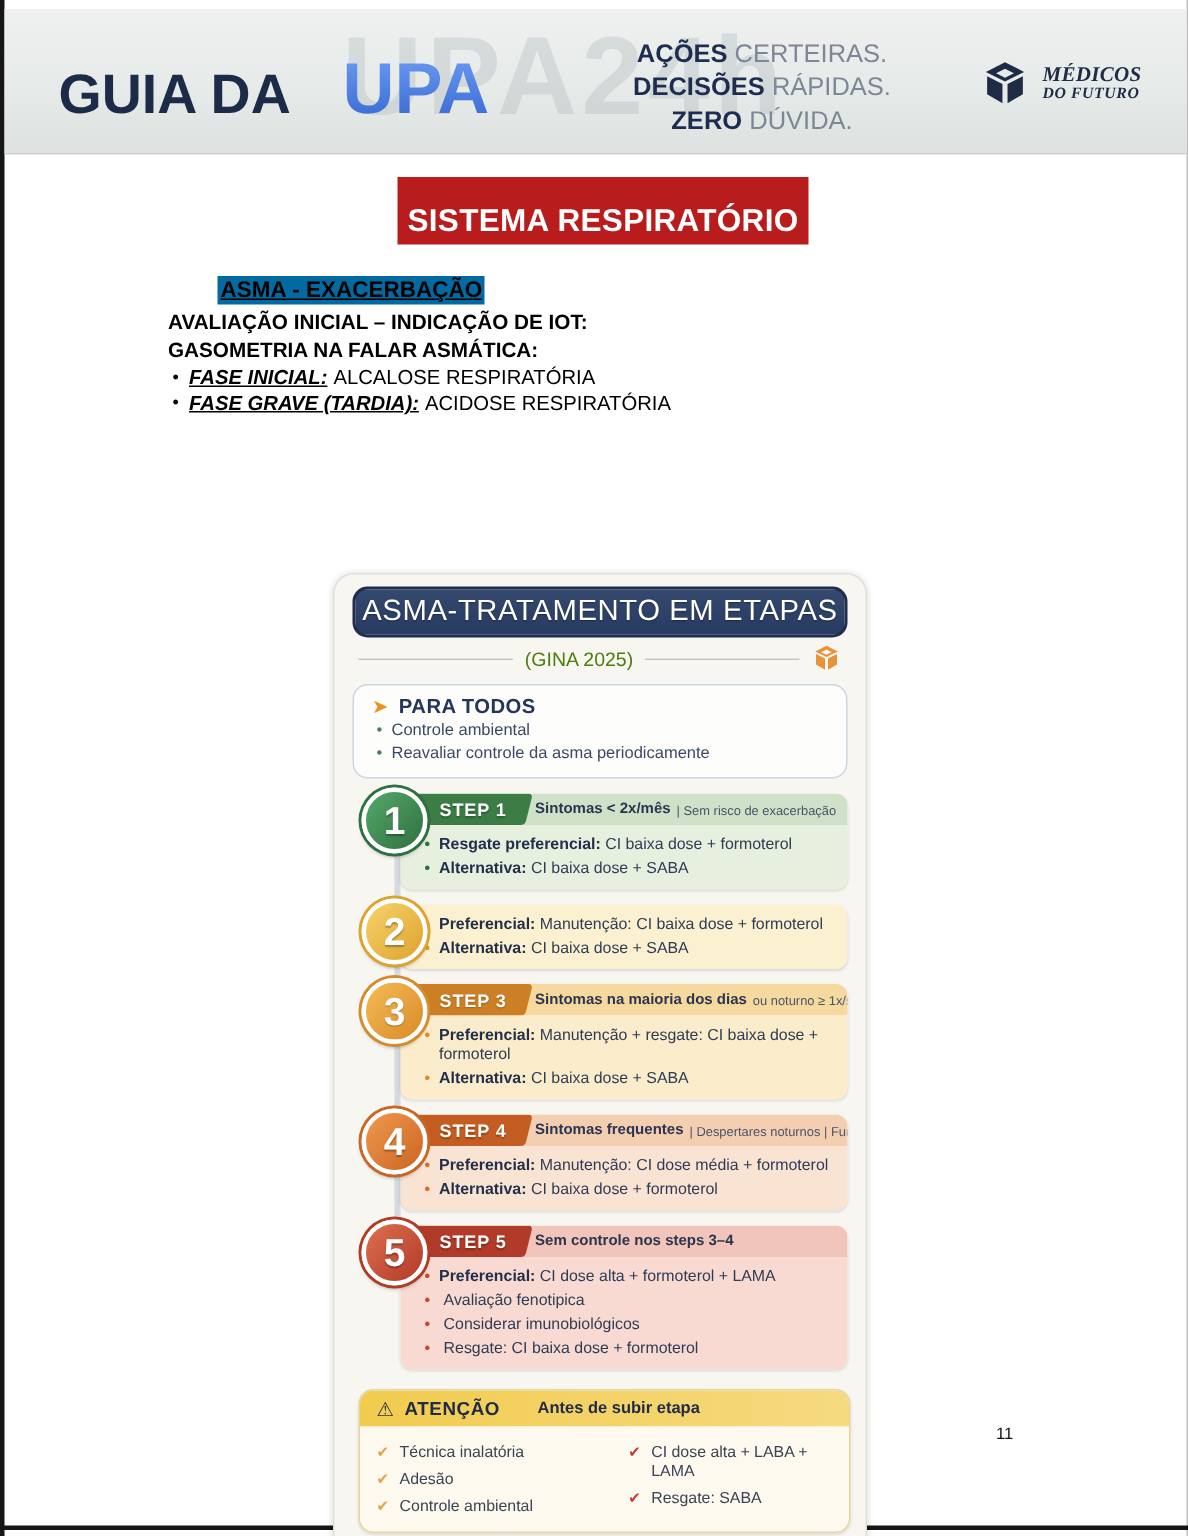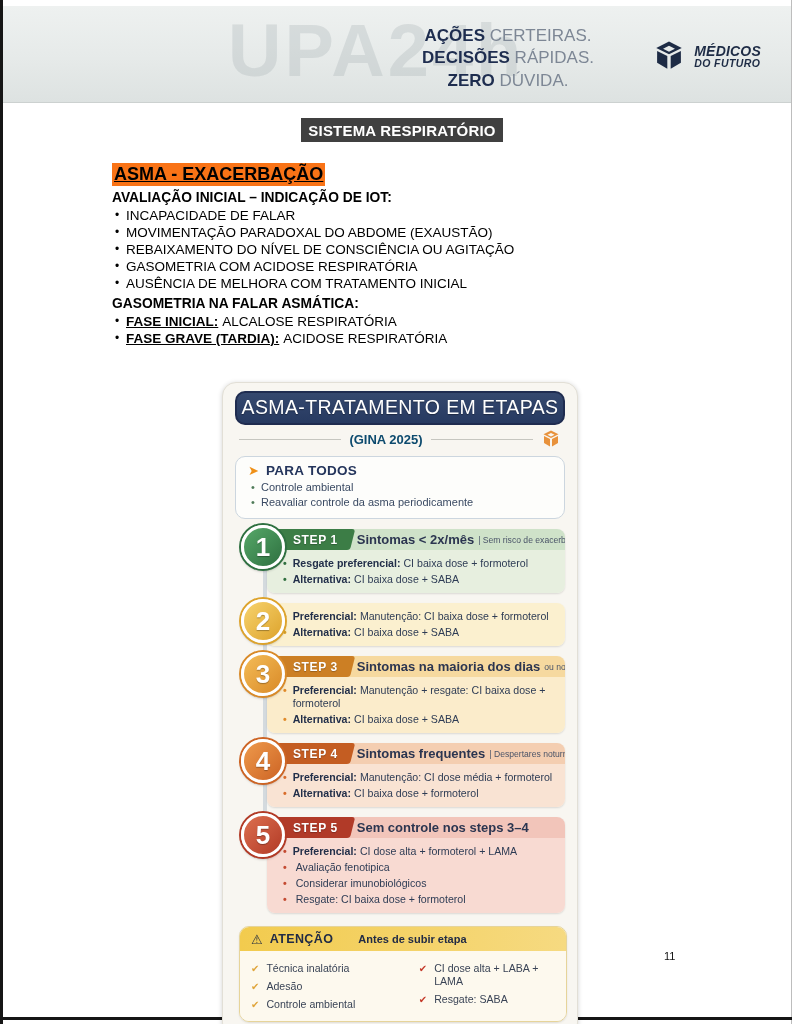--- a/index.html
+++ b/index.html
@@ -27,57 +27,57 @@
   .brand-guia { font-size:37px; font-weight:800; color:#1c2b47; letter-spacing:0px; }
   .brand-upa  {
     font-size:48px; font-weight:800; margin-left:30px; color:#4a7fe0;
     background:linear-gradient(180deg,#6f9df5 0%,#3465cf 100%);
     -webkit-background-clip:text; background-clip:text; -webkit-text-fill-color:transparent;
   }
   .tagline { position:absolute; left:385px; top:19px; width:240px; text-align:center; z-index:1;
              font-size:17px; line-height:1.32; color:#7d8795; }
   .tagline b { color:#1e2d4f; font-weight:800; }
   .logo { position:absolute; right:30px; top:33px; z-index:1; display:flex; align-items:center; gap:8px; }
-  .logo-text { font-style:italic; color:#1d2b45; line-height:1.02; }
+  .logo-text { font-style:italic; color:#1d2b45; line-height:1.02;font-family:Liberation Serif, serif; }
   .logo-line1 { font-size:14px; font-weight:800; letter-spacing:0.2px; }
   .logo-line2 { font-size:10.5px; font-weight:700; letter-spacing:0.4px; }
 
   
   .content { position:absolute; left:112px; right:100px; top:118px; color:#000; }
   .doc-title-wrap { text-align:center; }
   .doc-title {
-    display:inline-block; background:#404040; color:#ffffff; font-weight:800;
-    font-size:15px; padding:4px 7px 3px; letter-spacing:0.2px;
+    display:inline-block; background:#b91c1c; color:#ffffff; font-weight:800;
+    font-size:21px; padding:18px 7px 3px; letter-spacing:0.2px;
   }
   .doc-subtitle {
-    display:inline-block; margin-top:21px; background:#f97316; color:#000;
-    font-weight:800; font-size:18px; text-decoration:underline; padding:1px 2px;
+    display:inline-block; margin-top:21px; background:#0369a1; color:#000;
+    font-weight:800; font-size:15px; text-decoration:underline; padding:1px 2px;margin-left:33px;
   }
   .sec-heading { margin-top:4px; font-weight:800; font-size:13.8px; }
   ul.plain { list-style:none; margin-top:2px; }
   ul.plain li { font-size:13.5px; line-height:17px; padding-left:14px; position:relative; }
   ul.plain li::before { content:"•"; position:absolute; left:3px; font-size:12px; }
-  .b-label { font-weight:800; text-decoration:underline; }
+  .b-label { font-weight:800; font-style:italic; text-decoration:underline; }
   .b-text  { margin-left:4px; }
 
   
   .card {
     position:absolute; left:222px; top:382px; width:356px;
     background:#f8f6f1; border:1px solid #e2dfd6; border-radius:14px;
     box-shadow:0 1px 5px rgba(0,0,0,0.18); padding-bottom:12px; color:#2c3550;
   }
   .card-title {
     margin:8px 12px 0; background:linear-gradient(180deg,#35486e,#273a61);
     border:2px solid #1f2c50; border-radius:10px; text-align:center;
     color:#fff; font-weight:400; font-size:19.5px; letter-spacing:0.4px;
     padding:3px 0 4px; text-shadow:0 1px 1px rgba(0,0,0,0.35);
   }
   .gina-row { display:flex; align-items:center; margin:4px 16px 0; gap:8px; }
   .gina-line { flex:1; height:1px; background:#c6c6c0; }
-  .gina-text { font-size:13px; font-weight:700; color:#0c4a6e; }
+  .gina-text { font-size:13px; font-weight:400; color:#4d7c0f; }
   .gina-logo { width:20px; height:20px; flex:0 0 auto; }
 
   .para-todos {
     margin:7px 12px 0; background:#fdfdfb; border:1px solid #ccd6df;
     border-radius:10px; padding:6px 12px 8px;
   }
   .pt-title-row { display:flex; align-items:center; gap:7px; }
   .pt-icon { color:#ef9018; font-size:13px; line-height:1; }
   .pt-title { font-size:13.5px; font-weight:800; color:#24355c; letter-spacing:0.3px; }
   .pt-bullets { list-style:none; margin-top:2px; }
@@ -99,21 +99,21 @@
               box-shadow:0 1px 2px rgba(0,0,0,0.12); }
   .step-head { background:var(--head); display:flex; align-items:center; height:21px;
                padding-right:4px; white-space:nowrap; overflow:hidden; }
   .ribbon { position:relative; height:21px; display:flex; align-items:center;
             padding:0 12px 0 26px; margin-right:7px; flex:0 0 auto; }
   .ribbon-bg { position:absolute; left:-8px; top:0; right:0; bottom:0;
                background:var(--rib); transform:skewX(-14deg); transform-origin:bottom left;
                border-radius:3px; }
   .ribbon-label { position:relative; color:#fff; font-weight:800; font-size:12px;
                   letter-spacing:0.6px; text-shadow:0 1px 1px rgba(0,0,0,0.25); }
-  .head-main  { font-size:13px; font-weight:800; color:#2b3550; }
+  .head-main  { font-size:10px; font-weight:800; color:#2b3550; }
   .head-extra { font-size:8.6px; font-weight:400; color:#4a5468; margin-left:4px; }
   .step-body { background:var(--body); padding:4px 8px 7px 16px; }
   .sb { font-size:10.6px; color:#2e3c55; line-height:13px; margin-top:3px;
         display:flex; align-items:baseline; }
   .sb-dot { color:var(--dot); font-weight:800; margin-right:6px; flex:0 0 auto; }
   .sb-label { font-weight:800; color:#222f4a; margin-right:3px; white-space:nowrap; }
 
   .s1 { --c1:#56a869; --c2:#2e7040; --rib:#3c7d46; --head:#cfe2c9; --body:#e7efdf; --dot:#2f6f3f; }
   .s2 { --c1:#f7d36e; --c2:#dda32c; --rib:#cf9426; --head:#f7e4a9; --body:#fbf0cf; --dot:#d9a028; }
   .s3 { --c1:#f4bc57; --c2:#d98a28; --rib:#cc7f24; --head:#f6d99f; --body:#fbeccb; --dot:#e08a2a; }
@@ -141,20 +141,24 @@
 </head>
 <body>
 
 <div class="page">
   <div class="frame-left"></div>
   <div class="frame-right"></div>
   <div class="frame-bottom"></div>
 
   <div class="banner">
     <div class="banner-watermark">UPA24h</div>
+    <div class="brand">
+      <span class="brand-guia">GUIA DA</span>
+      <span class="brand-upa">UPA</span>
+    </div>
     <div class="tagline">
       <div><b>AÇÕES</b><span> CERTEIRAS.</span></div>
       <div><b>DECISÕES</b><span> RÁPIDAS.</span></div>
       <div><b>ZERO</b><span> DÚVIDA.</span></div>
     </div>
     <div class="logo">
       <svg class="logo-mark" width="34" height="34" viewBox="0 0 40 40">
         <path d="M20 3 L35 10.5 L20 18 L5 10.5 Z" fill="#1d2b45"></path>
         <path d="M6 14 L18 20 L18 35 L6 28 Z" fill="#1d2b45"></path>
         <path d="M34 14 L22 20 L22 35 L34 28 Z" fill="#1d2b45"></path>
@@ -169,27 +173,20 @@
 
   <div class="content">
     <div class="doc-title-wrap">
       <span class="doc-title">SISTEMA RESPIRATÓRIO</span>
     </div>
     <div>
       <span class="doc-subtitle">ASMA - EXACERBAÇÃO</span>
     </div>
 
     <div class="sec-heading">AVALIAÇÃO INICIAL – INDICAÇÃO DE IOT:</div>
-    <ul class="plain">
-      <li>INCAPACIDADE DE FALAR</li>
-      <li>MOVIMENTAÇÃO PARADOXAL DO ABDOME (EXAUSTÃO)</li>
-      <li>REBAIXAMENTO DO NÍVEL DE CONSCIÊNCIA OU AGITAÇÃO</li>
-      <li>GASOMETRIA COM ACIDOSE RESPIRATÓRIA</li>
-      <li>AUSÊNCIA DE MELHORA COM TRATAMENTO INICIAL</li>
-    </ul>
 
     <div class="sec-heading">GASOMETRIA NA FALAR ASMÁTICA:</div>
     <ul class="plain">
       <li><span class="b-label">FASE INICIAL:</span><span class="b-text">ALCALOSE RESPIRATÓRIA</span></li>
       <li><span class="b-label">FASE GRAVE (TARDIA):</span><span class="b-text">ACIDOSE RESPIRATÓRIA</span></li>
     </ul>
   </div>
 
   <div class="card">
     <div class="connector"></div>

